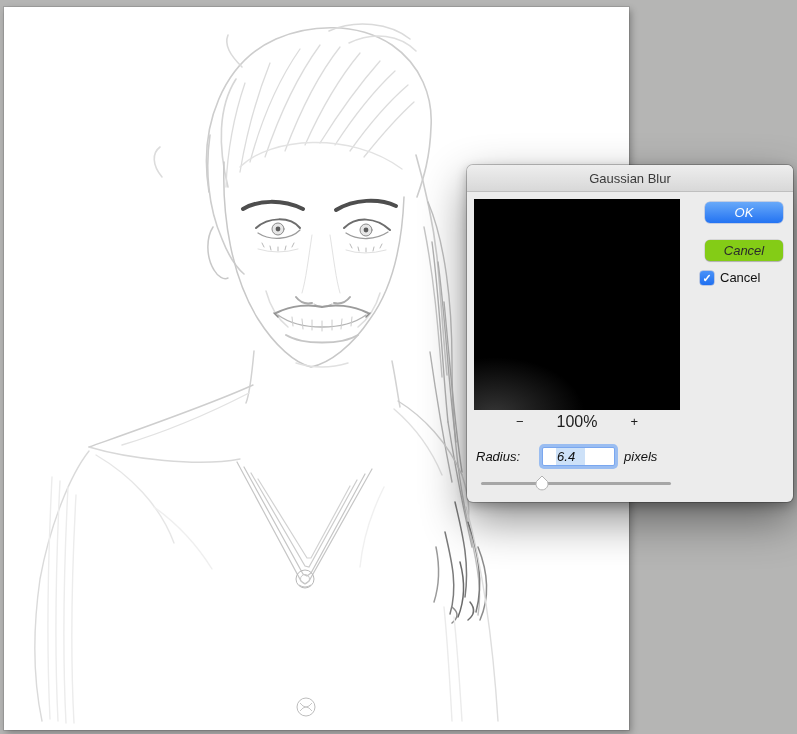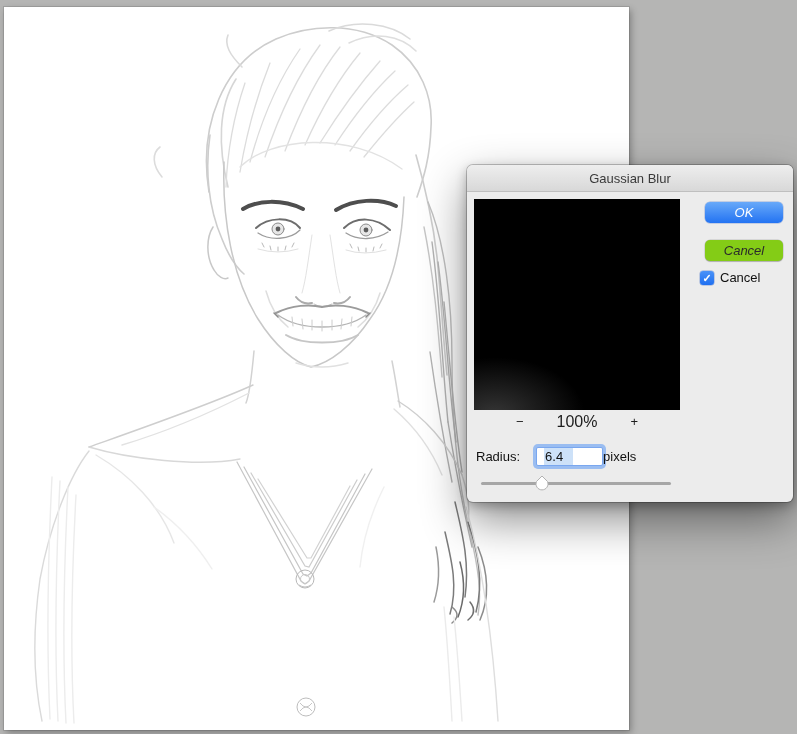--- a/index.html
+++ b/index.html
@@ -38,31 +38,31 @@
   .zoom-row{
     position:absolute;left:7px;top:249px;width:206px;height:16px;
     display:flex;align-items:center;justify-content:center;gap:30px;
     color:#1c1c1c;
   }
   .zoom-btn{font-size:13px;line-height:14px;padding:0 3px;cursor:default;}
   .zoom-level{font-size:16px;}
 
   .radius-row{
     position:absolute;left:9px;top:281px;height:21px;
-    display:flex;align-items:center;font-size:13px;color:#111;
+    display:flex;align-items:center;font-size:13px;color:#111;font-style:italic;
   }
   .radius-field{
-    margin-left:16px;width:58px;height:17px;background:#fff;
+    margin-left:22px;width:58px;height:17px;background:#fff;
     border:1px solid #7aa7ef;border-radius:2px;
     box-shadow:0 0 0 3px rgba(88,152,246,.55);
     font-size:13px;color:#111;display:flex;align-items:center;
-    padding-left:7px;
+    padding-left:13px;
   }
   .radius-field .sel{background:#cde1f8;padding:1px 10px 1px 1px;}
-  .radius-unit{margin-left:0;}
+  .radius-unit{margin-left:9px;}
 
   .slider-track{
     position:absolute;left:14px;top:317px;width:190px;height:3px;
     background:#a6a6a6;border-radius:2px;
   }
   .slider-thumb{
     position:absolute;top:-7px;width:16px;height:17px;margin-left:-8px;
   }
 
   .btn{

